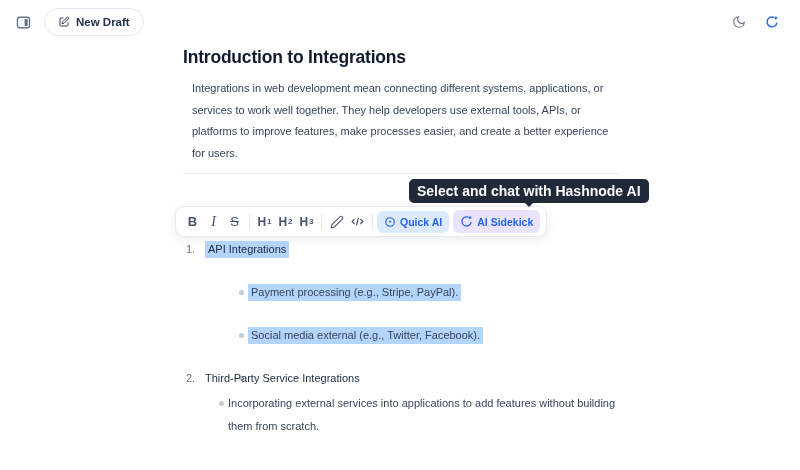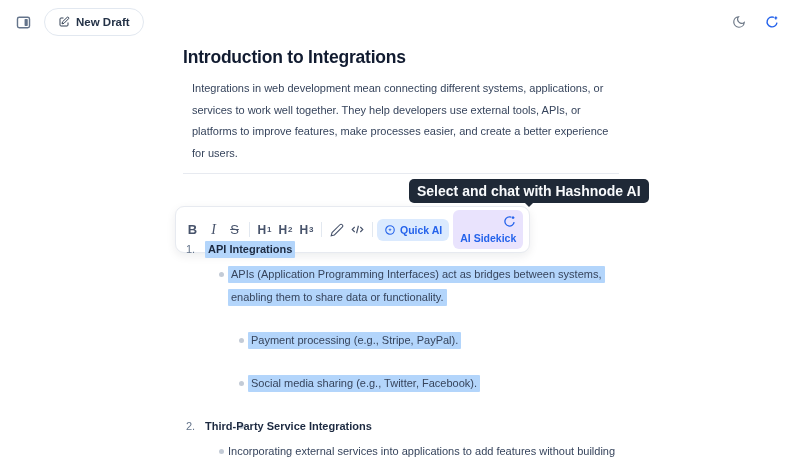--- a/index.html
+++ b/index.html
@@ -26,33 +26,33 @@
   .toolbar { position:absolute; left:-8px; top:0; display:flex; align-items:center; background:#fff; border:1px solid #e7eaf0; border-radius:9px; padding:3px 6px; box-shadow:0 3px 10px rgba(15,23,42,0.08); white-space:nowrap; }
   .tb-btn { display:flex; align-items:center; justify-content:center; min-width:19px; height:22px; padding:0 2px; margin:0 1px; background:none; border:none; border-radius:5px; color:#47536b; font-family:inherit; font-size:13px; cursor:pointer; }
   .tb-btn.bold { font-weight:800; }
   .tb-btn.italic { font-family:"Liberation Serif", serif; font-style:italic; font-size:14px; }
   .tb-btn.strike span { text-decoration:line-through; }
   .tb-h { font-size:12px; font-weight:600; }
   .tb-h sub { font-size:8px; line-height:1; margin-left:1px; }
   .sep { width:1px; height:15px; background:#e2e8f0; margin:0 4px; flex:0 0 1px; }
   .ai-btn { display:flex; align-items:flex-end; gap:4px; border:none; border-radius:6px; padding:5px 7px; font-family:inherit; font-size:10.5px; font-weight:700; color:#2563eb; cursor:pointer; }
   .ai-btn.quick { background:#dbeafe; }
-  .ai-btn.sidekick { background:#e9e3fd; margin-left:4px;flex-direction:column; }
+  .ai-btn.sidekick { background:#e9e3fd; margin-left:4px; }
 
   
   .doc-list { margin-top:2px; font-size:11px; color:#36445c; }
   .row { position:relative; line-height:23px; margin-bottom:2px; }
   .row.l1 { padding-left:22px; }
   .row.l2 { padding-left:45px; }
   .row.l3 { padding-left:65px;margin-top:20px; }
   .num { position:absolute; left:3px; color:#64748b; }
   .dot { position:absolute; top:9px; width:5px; height:5px; border-radius:50%; background:#c3cbd6; }
   .row.l2 .dot { left:36px; }
   .row.l3 .dot { left:56px; }
-  .bold-title { font-weight:700; color:#1c2940; }
+  .bold-title { font-weight:400; color:#1c2940; }
   .hl { background:#b3d5fb; padding:2px 3px 3px; border-radius:1px; -webkit-box-decoration-break:clone; box-decoration-break:clone; }
   svg { display:block; }
 </style>
 </head>
 <body>
 
 <header class="topbar">
   <div class="tb-left">
     <button class="icon-btn">
       <svg width="17" height="17" viewBox="0 0 24 24" fill="none" stroke="#64748b" stroke-width="2">
@@ -144,31 +144,27 @@
         <span>AI Sidekick</span>
       </button>
     </div>
   </div>
 
   <div class="doc-list">
     <div class="row l1">
       <span class="num">1.</span>
       <span class="bold-title hl">API Integrations</span>
     </div>
-    <div class="row l2">
-      <i class="dot"></i>
-      <span class="hl">APIs (Application Programming Interfaces) act as bridges between systems, enabling them to share data or functionality.</span>
-    </div>
     <div class="row l3">
       <i class="dot"></i>
       <span class="hl">Payment processing (e.g., Stripe, PayPal).</span>
     </div>
     <div class="row l3">
       <i class="dot"></i>
-      <span class="hl">Social media sharing (e.g., Twitter, Facebook).</span>
+      <span class="hl">Social media external (e.g., Twitter, Facebook).</span>
     </div>
     <div class="row l3">
       <i class="dot"></i>
     </div>
     <div class="row l1">
       <span class="num">2.</span>
       <span class="bold-title">Third-Party Service Integrations</span>
     </div>
     <div class="row l2">
       <i class="dot"></i>

